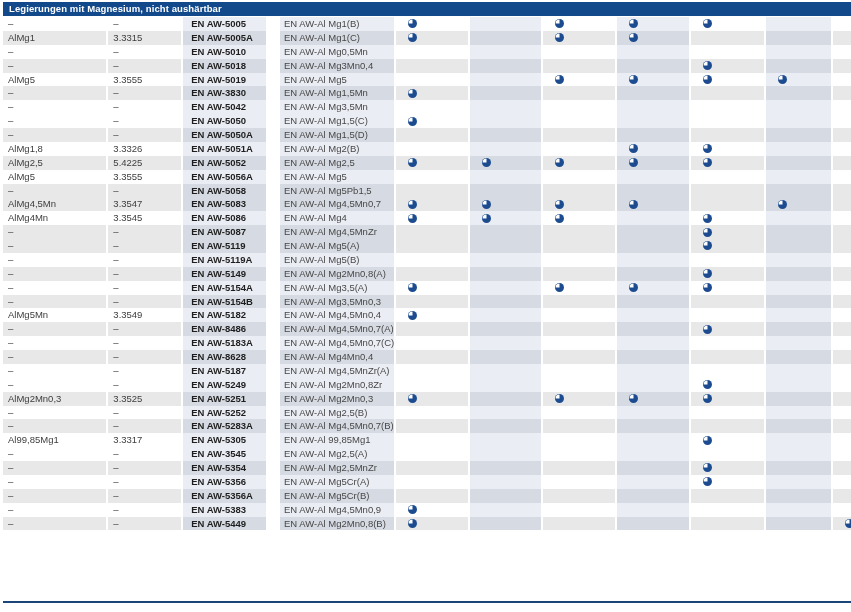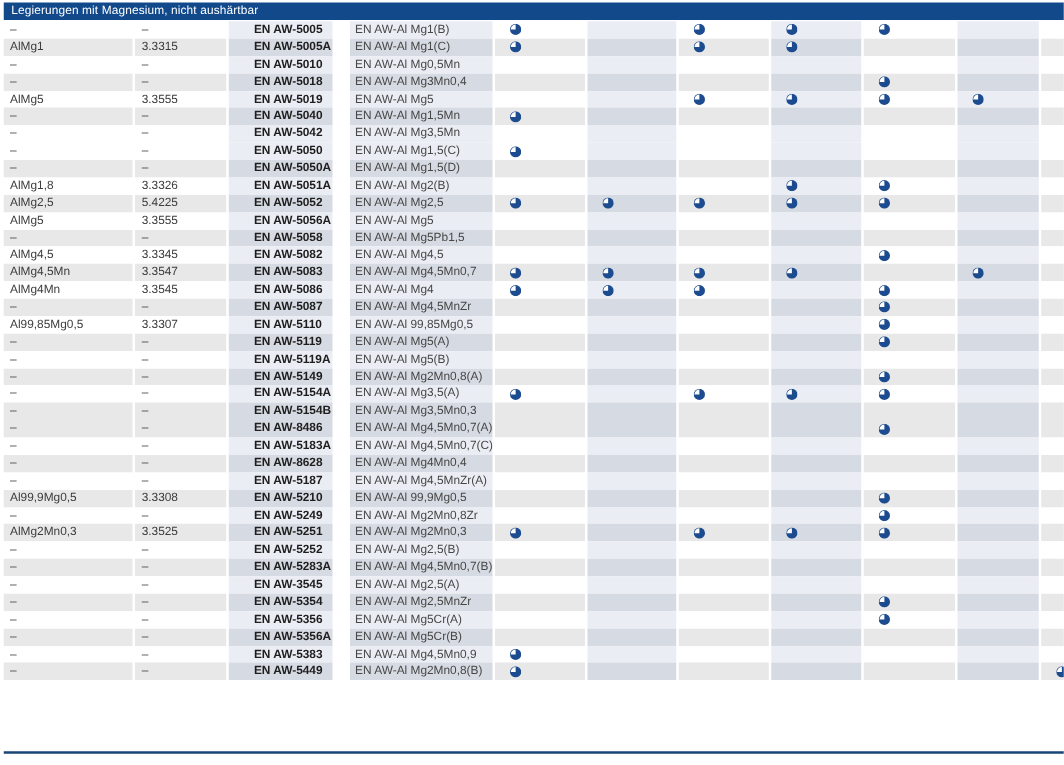--- a/index.html
+++ b/index.html
@@ -3,32 +3,32 @@
 <meta charset="utf-8">
 <style>
   html,body{margin:0;padding:0}
   body{
     width:851px;height:612px;background:#ffffff;position:relative;overflow:hidden;
     font-family:"Liberation Sans",sans-serif;
   }
   .page{position:absolute;inset:0;}
   .hdr{
     position:absolute;left:3px;top:2px;width:848px;height:14px;box-sizing:border-box;
-    background:#11498b;color:#ffffff;font-size:9.5px;font-weight:normal;
+    background:#11498b;color:#ffffff;font-size:9.5px;font-weight:bold;
     line-height:14px;padding-left:6px;letter-spacing:.1px;white-space:nowrap;
   }
   .tbody{position:absolute;left:0;top:17px;width:851px;}
   .row{display:flex;height:13.88px;}
   .cell{
     box-sizing:border-box;font-size:9.5px;line-height:13.9px;
     white-space:nowrap;overflow:hidden;margin-right:2px;
   }
   .c1{width:105px;margin-left:3px;padding-left:5px;color:#3d3d3d;}
   .c2{width:74px;padding-left:5px;color:#3d3d3d;}
-  .c3{width:84px;padding-left:20px;font-weight:bold;color:#1e1e1e;}
+  .c3{width:84px;padding-left:8px;font-weight:bold;color:#1e1e1e;}
   .c4{width:116px;padding-left:4px;color:#474747;margin-left:12px;}
   .dotcell{padding-left:12px;padding-top:2.4px;}
   .d1{width:73px}.d2{width:72px}.d3{width:73px}.d4{width:73px}
   .d5{width:74px}.d6{width:66px}.d7{width:18px;margin-right:0;}
   .row.odd  .cell{background:#ffffff;}
   .row.odd  .tint{background:#eaedf4;}
   .row.even .cell{background:#e8e8e8;}
   .row.even .tint{background:#d6dae2;}
   .dot{display:block;}
   .rule{position:absolute;left:3px;top:600.5px;width:848px;height:2px;background:#1a4577;}
@@ -162,21 +162,21 @@
           <svg width="9" height="9" viewBox="0 0 9 9" class="dot">
             <circle cx="4.5" cy="4.5" r="4.5" fill="#1c4c8f"></circle>
             <path d="M4.5,4.5 L4.5,0.6 A3.9,3.9 0 0 0 0.6,4.5 Z" fill="#ffffff"></path>
           </svg>
         </div>
     <div class="cell dotcell d7"></div>
   </div>
       <div class="row even">
     <div class="cell c1">–</div>
     <div class="cell c2">–</div>
-    <div class="cell c3 tint">EN AW-5040</div>
+    <div class="cell c3 tint">EN AW-3830</div>
     <div class="cell c4 tint">EN AW-Al Mg1,5Mn</div>
     <div class="cell dotcell d1">
           <svg width="9" height="9" viewBox="0 0 9 9" class="dot">
             <circle cx="4.5" cy="4.5" r="4.5" fill="#1c4c8f"></circle>
             <path d="M4.5,4.5 L4.5,0.6 A3.9,3.9 0 0 0 0.6,4.5 Z" fill="#ffffff"></path>
           </svg>
         </div>
     <div class="cell dotcell d2 tint"></div>
     <div class="cell dotcell d3"></div>
     <div class="cell dotcell d4 tint"></div>
@@ -308,38 +308,20 @@
     <div class="cell c3 tint">EN AW-5058</div>
     <div class="cell c4 tint">EN AW-Al Mg5Pb1,5</div>
     <div class="cell dotcell d1"></div>
     <div class="cell dotcell d2 tint"></div>
     <div class="cell dotcell d3"></div>
     <div class="cell dotcell d4 tint"></div>
     <div class="cell dotcell d5"></div>
     <div class="cell dotcell d6 tint"></div>
     <div class="cell dotcell d7"></div>
   </div>
-      <div class="row odd">
-    <div class="cell c1">AlMg4,5</div>
-    <div class="cell c2">3.3345</div>
-    <div class="cell c3 tint">EN AW-5082</div>
-    <div class="cell c4 tint">EN AW-Al Mg4,5</div>
-    <div class="cell dotcell d1"></div>
-    <div class="cell dotcell d2 tint"></div>
-    <div class="cell dotcell d3"></div>
-    <div class="cell dotcell d4 tint"></div>
-    <div class="cell dotcell d5">
-          <svg width="9" height="9" viewBox="0 0 9 9" class="dot">
-            <circle cx="4.5" cy="4.5" r="4.5" fill="#1c4c8f"></circle>
-            <path d="M4.5,4.5 L4.5,0.6 A3.9,3.9 0 0 0 0.6,4.5 Z" fill="#ffffff"></path>
-          </svg>
-        </div>
-    <div class="cell dotcell d6 tint"></div>
-    <div class="cell dotcell d7"></div>
-  </div>
       <div class="row even">
     <div class="cell c1">AlMg4,5Mn</div>
     <div class="cell c2">3.3547</div>
     <div class="cell c3 tint">EN AW-5083</div>
     <div class="cell c4 tint">EN AW-Al Mg4,5Mn0,7</div>
     <div class="cell dotcell d1">
           <svg width="9" height="9" viewBox="0 0 9 9" class="dot">
             <circle cx="4.5" cy="4.5" r="4.5" fill="#1c4c8f"></circle>
             <path d="M4.5,4.5 L4.5,0.6 A3.9,3.9 0 0 0 0.6,4.5 Z" fill="#ffffff"></path>
           </svg>
@@ -415,38 +397,20 @@
     <div class="cell dotcell d4 tint"></div>
     <div class="cell dotcell d5">
           <svg width="9" height="9" viewBox="0 0 9 9" class="dot">
             <circle cx="4.5" cy="4.5" r="4.5" fill="#1c4c8f"></circle>
             <path d="M4.5,4.5 L4.5,0.6 A3.9,3.9 0 0 0 0.6,4.5 Z" fill="#ffffff"></path>
           </svg>
         </div>
     <div class="cell dotcell d6 tint"></div>
     <div class="cell dotcell d7"></div>
   </div>
-      <div class="row odd">
-    <div class="cell c1">Al99,85Mg0,5</div>
-    <div class="cell c2">3.3307</div>
-    <div class="cell c3 tint">EN AW-5110</div>
-    <div class="cell c4 tint">EN AW-Al 99,85Mg0,5</div>
-    <div class="cell dotcell d1"></div>
-    <div class="cell dotcell d2 tint"></div>
-    <div class="cell dotcell d3"></div>
-    <div class="cell dotcell d4 tint"></div>
-    <div class="cell dotcell d5">
-          <svg width="9" height="9" viewBox="0 0 9 9" class="dot">
-            <circle cx="4.5" cy="4.5" r="4.5" fill="#1c4c8f"></circle>
-            <path d="M4.5,4.5 L4.5,0.6 A3.9,3.9 0 0 0 0.6,4.5 Z" fill="#ffffff"></path>
-          </svg>
-        </div>
-    <div class="cell dotcell d6 tint"></div>
-    <div class="cell dotcell d7"></div>
-  </div>
       <div class="row even">
     <div class="cell c1">–</div>
     <div class="cell c2">–</div>
     <div class="cell c3 tint">EN AW-5119</div>
     <div class="cell c4 tint">EN AW-Al Mg5(A)</div>
     <div class="cell dotcell d1"></div>
     <div class="cell dotcell d2 tint"></div>
     <div class="cell dotcell d3"></div>
     <div class="cell dotcell d4 tint"></div>
     <div class="cell dotcell d5">
@@ -528,20 +492,38 @@
     <div class="cell c3 tint">EN AW-5154B</div>
     <div class="cell c4 tint">EN AW-Al Mg3,5Mn0,3</div>
     <div class="cell dotcell d1"></div>
     <div class="cell dotcell d2 tint"></div>
     <div class="cell dotcell d3"></div>
     <div class="cell dotcell d4 tint"></div>
     <div class="cell dotcell d5"></div>
     <div class="cell dotcell d6 tint"></div>
     <div class="cell dotcell d7"></div>
   </div>
+      <div class="row odd">
+    <div class="cell c1">AlMg5Mn</div>
+    <div class="cell c2">3.3549</div>
+    <div class="cell c3 tint">EN AW-5182</div>
+    <div class="cell c4 tint">EN AW-Al Mg4,5Mn0,4</div>
+    <div class="cell dotcell d1">
+          <svg width="9" height="9" viewBox="0 0 9 9" class="dot">
+            <circle cx="4.5" cy="4.5" r="4.5" fill="#1c4c8f"></circle>
+            <path d="M4.5,4.5 L4.5,0.6 A3.9,3.9 0 0 0 0.6,4.5 Z" fill="#ffffff"></path>
+          </svg>
+        </div>
+    <div class="cell dotcell d2 tint"></div>
+    <div class="cell dotcell d3"></div>
+    <div class="cell dotcell d4 tint"></div>
+    <div class="cell dotcell d5"></div>
+    <div class="cell dotcell d6 tint"></div>
+    <div class="cell dotcell d7"></div>
+  </div>
       <div class="row even">
     <div class="cell c1">–</div>
     <div class="cell c2">–</div>
     <div class="cell c3 tint">EN AW-8486</div>
     <div class="cell c4 tint">EN AW-Al Mg4,5Mn0,7(A)</div>
     <div class="cell dotcell d1"></div>
     <div class="cell dotcell d2 tint"></div>
     <div class="cell dotcell d3"></div>
     <div class="cell dotcell d4 tint"></div>
     <div class="cell dotcell d5">
@@ -582,38 +564,20 @@
       <div class="row odd">
     <div class="cell c1">–</div>
     <div class="cell c2">–</div>
     <div class="cell c3 tint">EN AW-5187</div>
     <div class="cell c4 tint">EN AW-Al Mg4,5MnZr(A)</div>
     <div class="cell dotcell d1"></div>
     <div class="cell dotcell d2 tint"></div>
     <div class="cell dotcell d3"></div>
     <div class="cell dotcell d4 tint"></div>
     <div class="cell dotcell d5"></div>
-    <div class="cell dotcell d6 tint"></div>
-    <div class="cell dotcell d7"></div>
-  </div>
-      <div class="row even">
-    <div class="cell c1">Al99,9Mg0,5</div>
-    <div class="cell c2">3.3308</div>
-    <div class="cell c3 tint">EN AW-5210</div>
-    <div class="cell c4 tint">EN AW-Al 99,9Mg0,5</div>
-    <div class="cell dotcell d1"></div>
-    <div class="cell dotcell d2 tint"></div>
-    <div class="cell dotcell d3"></div>
-    <div class="cell dotcell d4 tint"></div>
-    <div class="cell dotcell d5">
-          <svg width="9" height="9" viewBox="0 0 9 9" class="dot">
-            <circle cx="4.5" cy="4.5" r="4.5" fill="#1c4c8f"></circle>
-            <path d="M4.5,4.5 L4.5,0.6 A3.9,3.9 0 0 0 0.6,4.5 Z" fill="#ffffff"></path>
-          </svg>
-        </div>
     <div class="cell dotcell d6 tint"></div>
     <div class="cell dotcell d7"></div>
   </div>
       <div class="row odd">
     <div class="cell c1">–</div>
     <div class="cell c2">–</div>
     <div class="cell c3 tint">EN AW-5249</div>
     <div class="cell c4 tint">EN AW-Al Mg2Mn0,8Zr</div>
     <div class="cell dotcell d1"></div>
     <div class="cell dotcell d2 tint"></div>
@@ -677,20 +641,38 @@
       <div class="row even">
     <div class="cell c1">–</div>
     <div class="cell c2">–</div>
     <div class="cell c3 tint">EN AW-5283A</div>
     <div class="cell c4 tint">EN AW-Al Mg4,5Mn0,7(B)</div>
     <div class="cell dotcell d1"></div>
     <div class="cell dotcell d2 tint"></div>
     <div class="cell dotcell d3"></div>
     <div class="cell dotcell d4 tint"></div>
     <div class="cell dotcell d5"></div>
+    <div class="cell dotcell d6 tint"></div>
+    <div class="cell dotcell d7"></div>
+  </div>
+      <div class="row odd">
+    <div class="cell c1">Al99,85Mg1</div>
+    <div class="cell c2">3.3317</div>
+    <div class="cell c3 tint">EN AW-5305</div>
+    <div class="cell c4 tint">EN AW-Al 99,85Mg1</div>
+    <div class="cell dotcell d1"></div>
+    <div class="cell dotcell d2 tint"></div>
+    <div class="cell dotcell d3"></div>
+    <div class="cell dotcell d4 tint"></div>
+    <div class="cell dotcell d5">
+          <svg width="9" height="9" viewBox="0 0 9 9" class="dot">
+            <circle cx="4.5" cy="4.5" r="4.5" fill="#1c4c8f"></circle>
+            <path d="M4.5,4.5 L4.5,0.6 A3.9,3.9 0 0 0 0.6,4.5 Z" fill="#ffffff"></path>
+          </svg>
+        </div>
     <div class="cell dotcell d6 tint"></div>
     <div class="cell dotcell d7"></div>
   </div>
       <div class="row odd">
     <div class="cell c1">–</div>
     <div class="cell c2">–</div>
     <div class="cell c3 tint">EN AW-3545</div>
     <div class="cell c4 tint">EN AW-Al Mg2,5(A)</div>
     <div class="cell dotcell d1"></div>
     <div class="cell dotcell d2 tint"></div>

